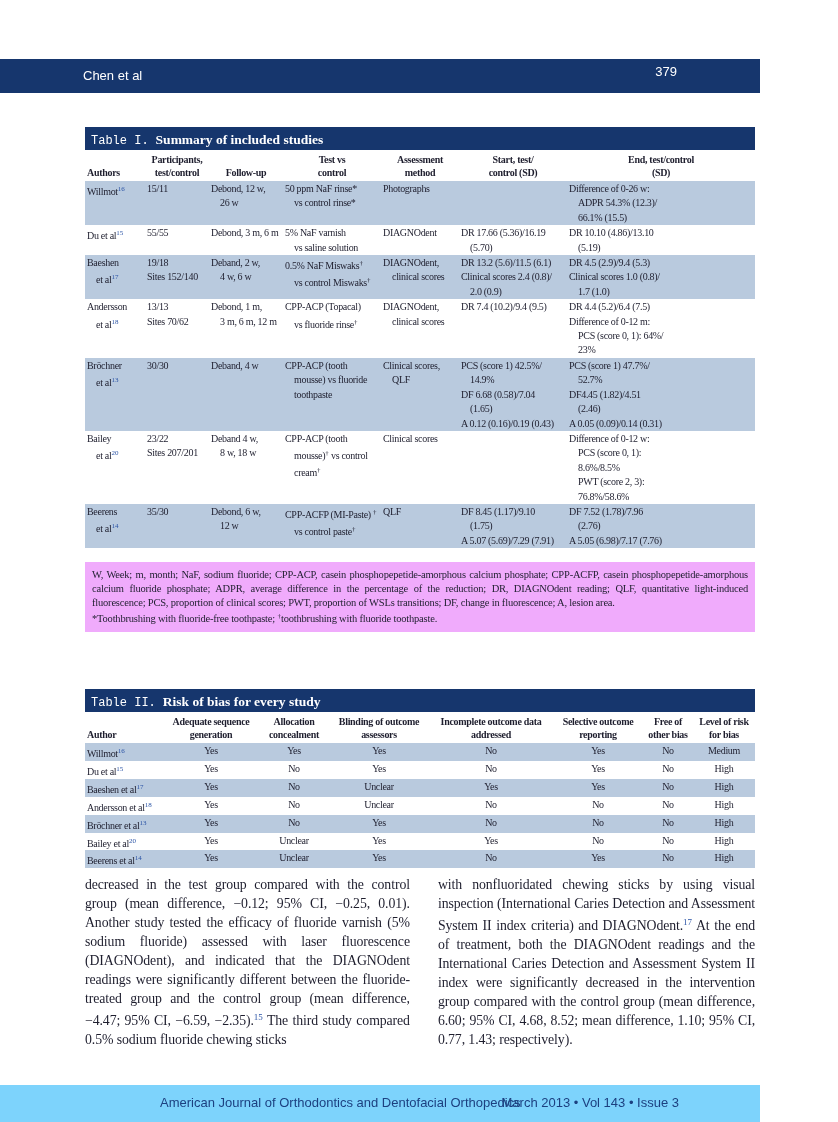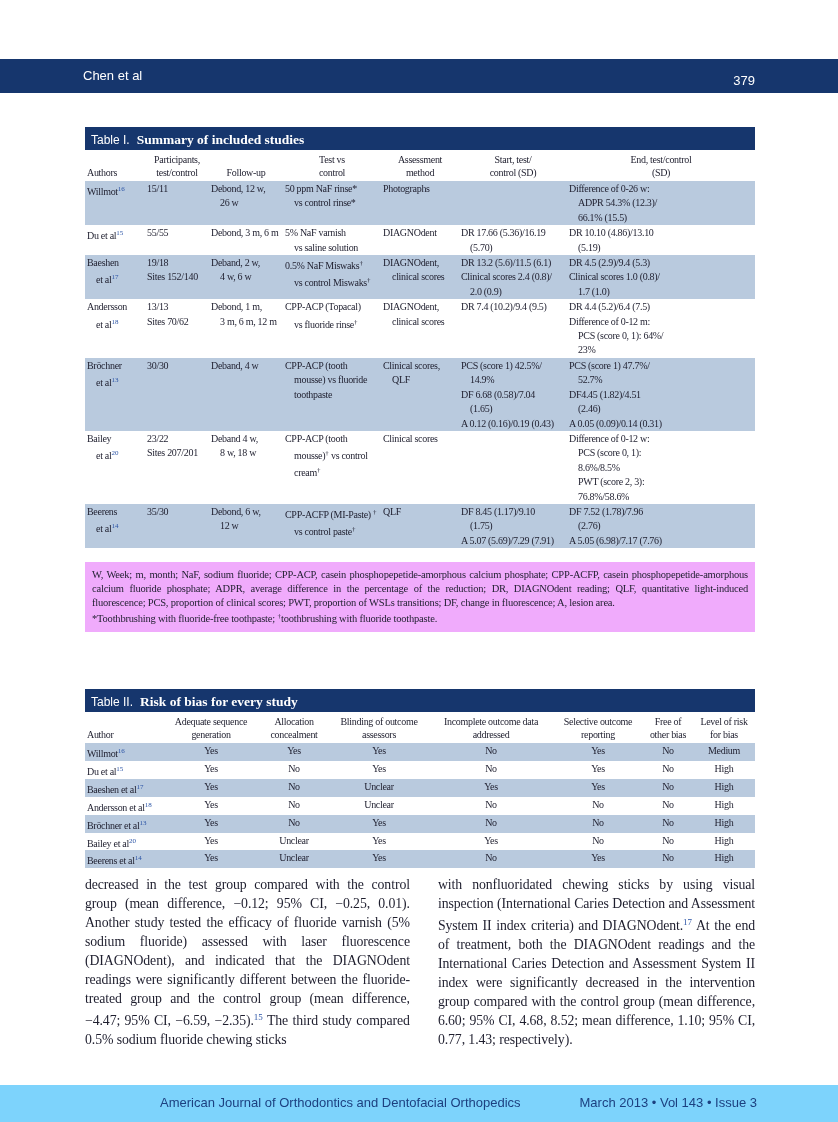--- a/index.html
+++ b/index.html
@@ -1,37 +1,37 @@
 <!DOCTYPE html>
 <html><head>
 <meta charset="utf-8">
 <style>
   html,body { margin:0; padding:0; }
   body {
     width:838px; height:1122px; position:relative; overflow:hidden;
     background:#ffffff; color:#1e1e2e;
     font-family:"Liberation Serif", serif;
   }
-  .band { position:absolute; left:0; width:838px; background:#16366d;text-decoration:underline; }
+  .band { position:absolute; left:0; width:760px; background:#16366d;text-decoration:underline; }
   #topband { top:59px; height:34px; }
   #topband .inner { position:relative; height:100%; color:#fff;
     font-family:"Liberation Sans", sans-serif; font-size:13px; }
   #running-head { position:absolute; left:83px; top:9px; }
-  #page-number { position:absolute; right:83px; top:14px; }
+  #page-number { position:absolute; right:83px; top:5px; }
 
   .tablewrap { position:absolute; left:85px; width:670px; }
   #t1wrap { top:127px; }
   #t2wrap { top:689px; }
   .tbar { background:#16366d; color:#fff; height:23px; line-height:23px; padding-left:6px; }
-  .tbar .lbl { font-family:Liberation Sans, sans-serif; font-size:12px; }
+  .tbar .lbl { font-family:Liberation Mono, monospace; font-size:12px; }
   .tbar .ttl { font-weight:bold; font-size:13.5px; margin-left:7px;margin-top:12px; }
 
   table { border-collapse:collapse; width:670px; table-layout:fixed;
     font-size:10px; letter-spacing:-0.3px; }
-  th { font-weight:normal; vertical-align:bottom; text-align:center; padding:4px 1px 2px; }
+  th { font-weight:bold; vertical-align:bottom; text-align:center; padding:4px 1px 2px; }
   th.left { text-align:left; padding-left:2px; }
   th div { line-height:12.5px; white-space:nowrap; }
   td { vertical-align:top; padding:1px 1px 0 2px; }
   tbody tr:nth-child(odd) { background:#b9cade; }
   .ln { line-height:14.4px; white-space:nowrap; }
   .ind { padding-left:9px; }
   .sup { font-size:7px; vertical-align:3.5px; letter-spacing:0; }
   .ref { color:#2b54a6; }
   #t2 td { text-align:center; line-height:14.4px; padding:1px 0 0; }
   #t2 td.left { text-align:left; padding-left:2px; }

